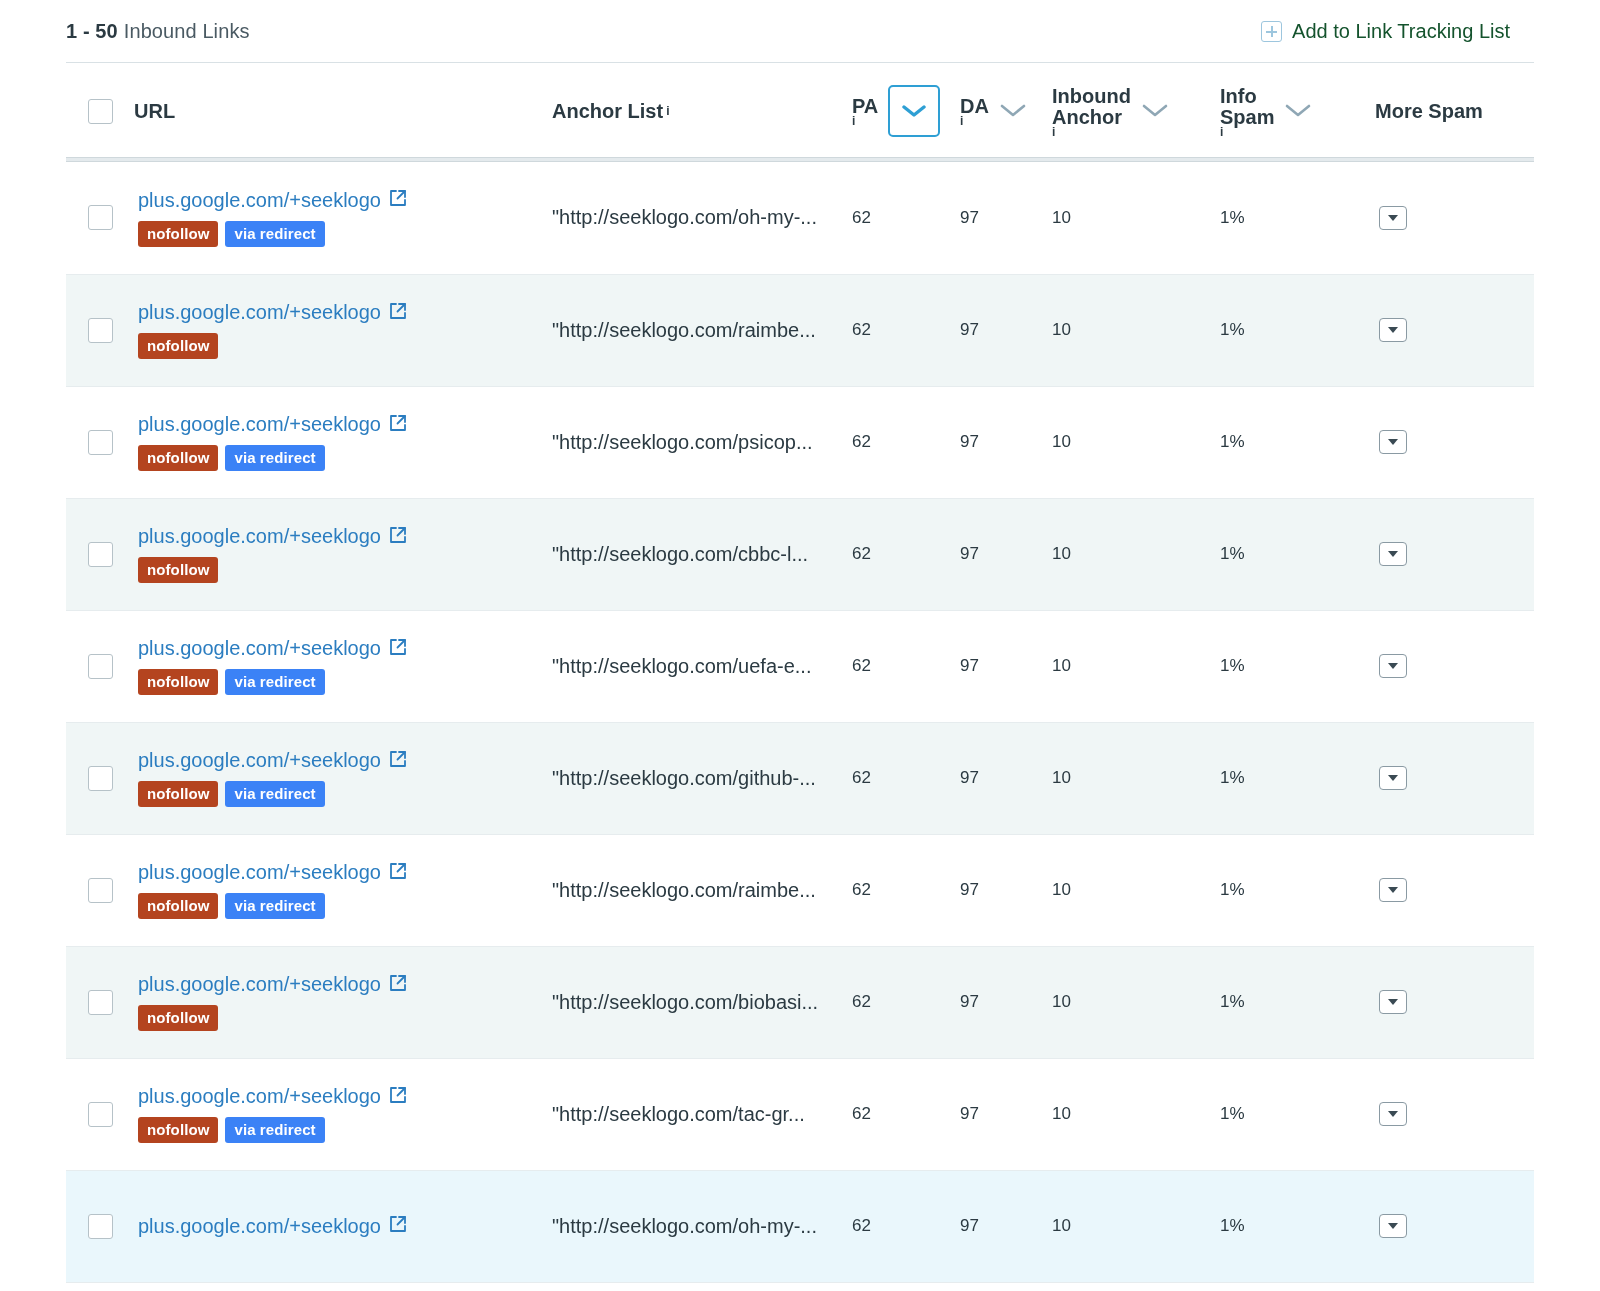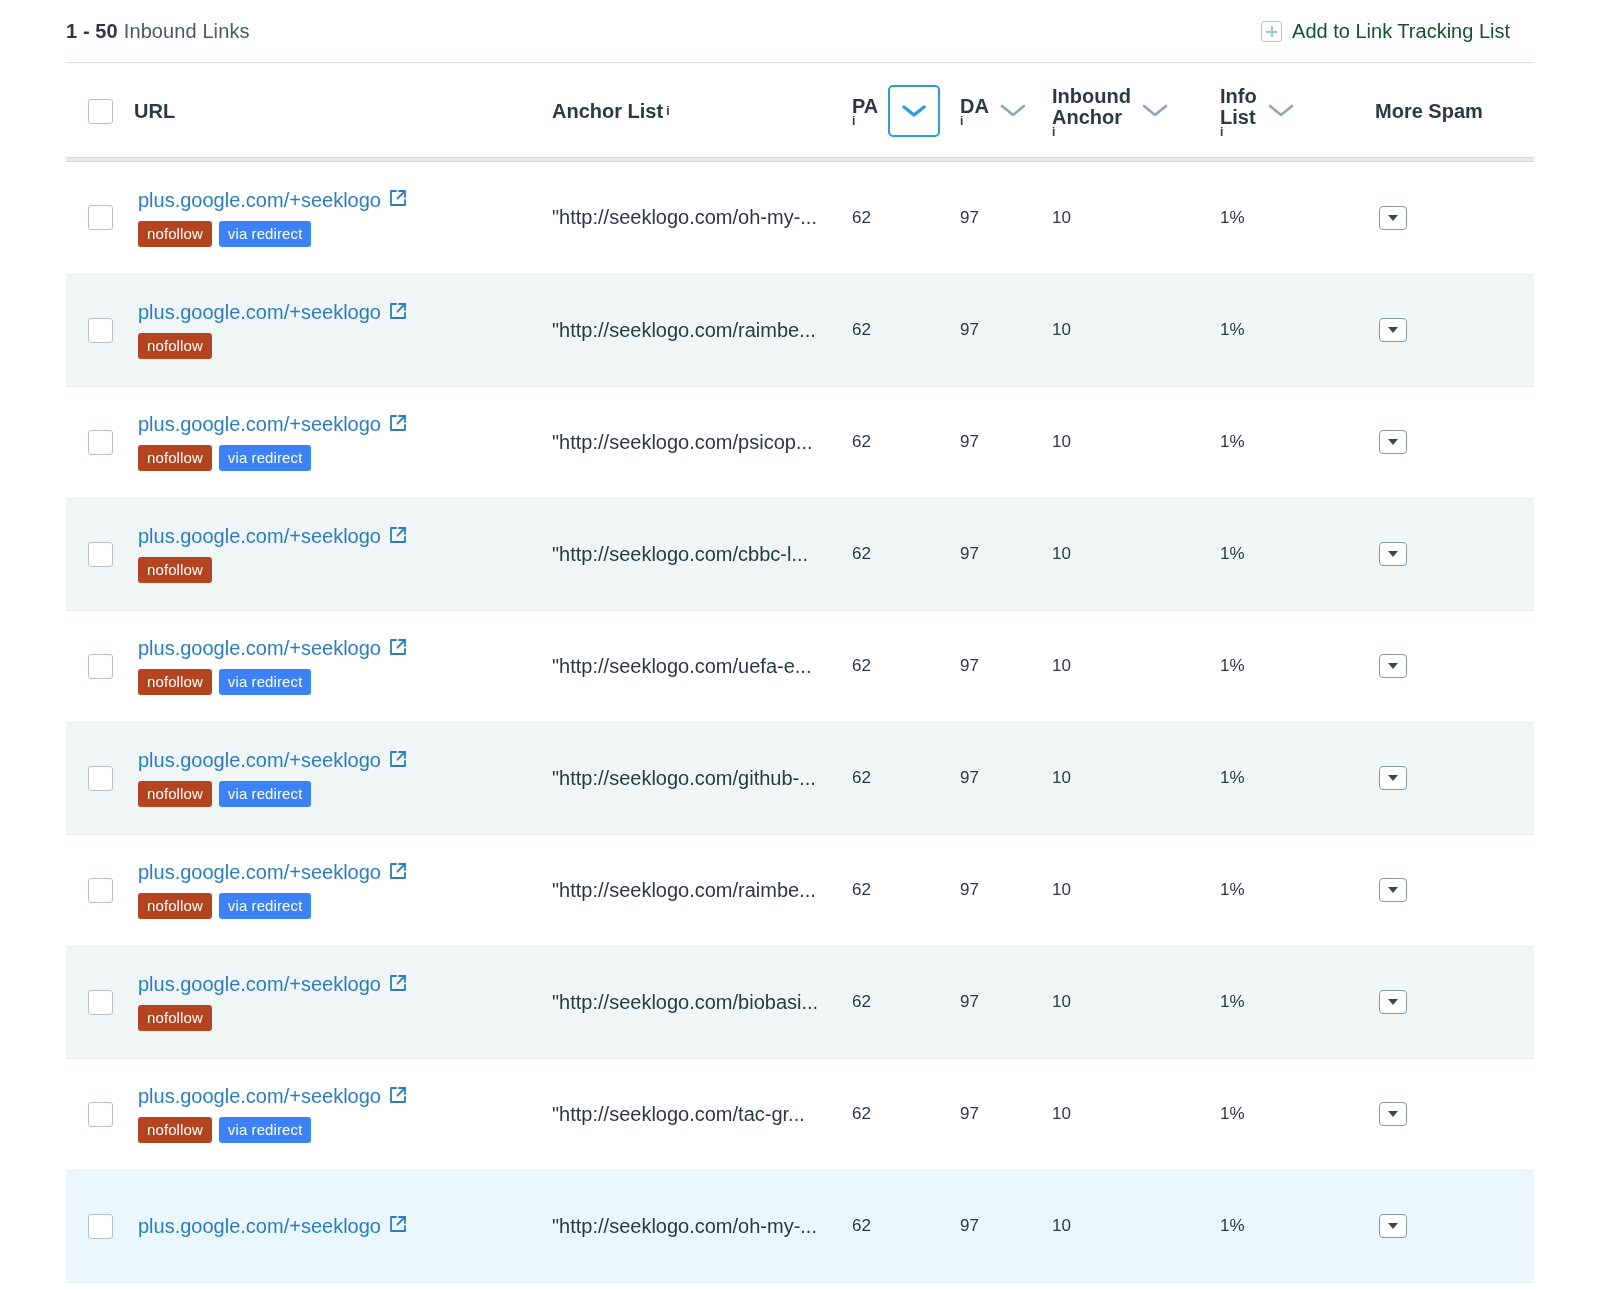--- a/index.html
+++ b/index.html
@@ -186,21 +186,21 @@
   }
   .ext-icon { display: inline-block; }
   .badges {
     margin-top: 9px;
     display: flex;
     gap: 7px;
   }
   .badge {
     display: inline-block;
     font-size: 15px;
-    font-weight: normal;
+    font-weight: bold;
     color: #fff;
     border-radius: 3px;
     padding: 5px 9px 6px 9px;
     line-height: 1;
     letter-spacing: .1px;
   }
   .badge-nofollow { background: #b4441f; }
   .badge-redirect { background: #3b82f6; }
 
   .anchor-text {
@@ -312,21 +312,21 @@
               <svg width="26" height="14" viewBox="0 0 26 14">
                 <path d="M2 2 L13 11 L24 2" stroke="#8fa7b5" stroke-width="2.6" fill="none" stroke-linecap="round" stroke-linejoin="round"></path>
               </svg>
             </span>
           </span>
         </th>
         <th>
           <span class="hdr-inline">
             <span class="hdr-label stacked">
               <span>Info</span><br>
-              <span>List</span>
+              <span>Spam</span>
               <span class="sup-i">i</span>
             </span>
             <span class="sort-caret">
               <svg width="26" height="14" viewBox="0 0 26 14">
                 <path d="M2 2 L13 11 L24 2" stroke="#8fa7b5" stroke-width="2.6" fill="none" stroke-linecap="round" stroke-linejoin="round"></path>
               </svg>
             </span>
           </span>
         </th>
         <th>

